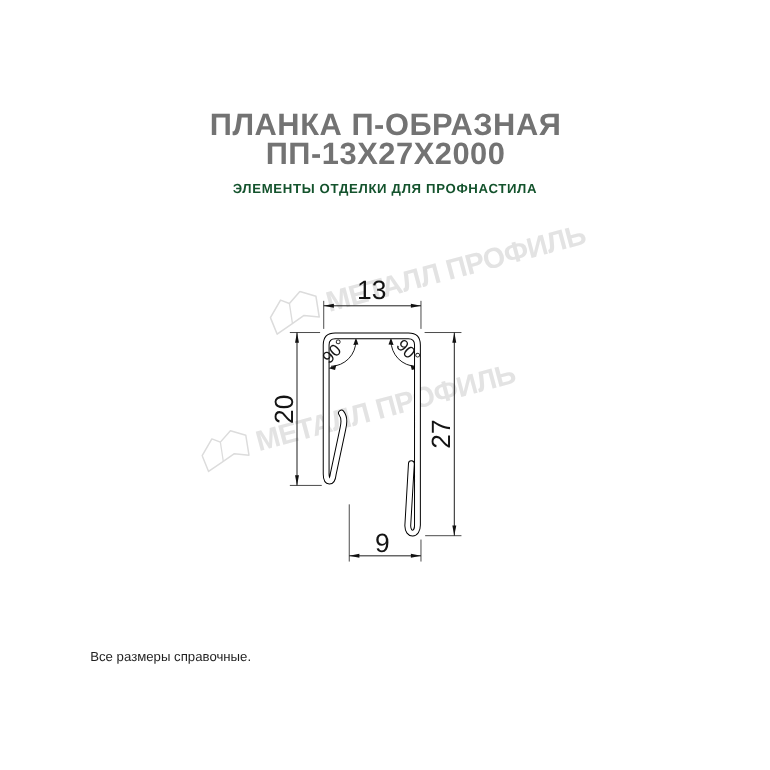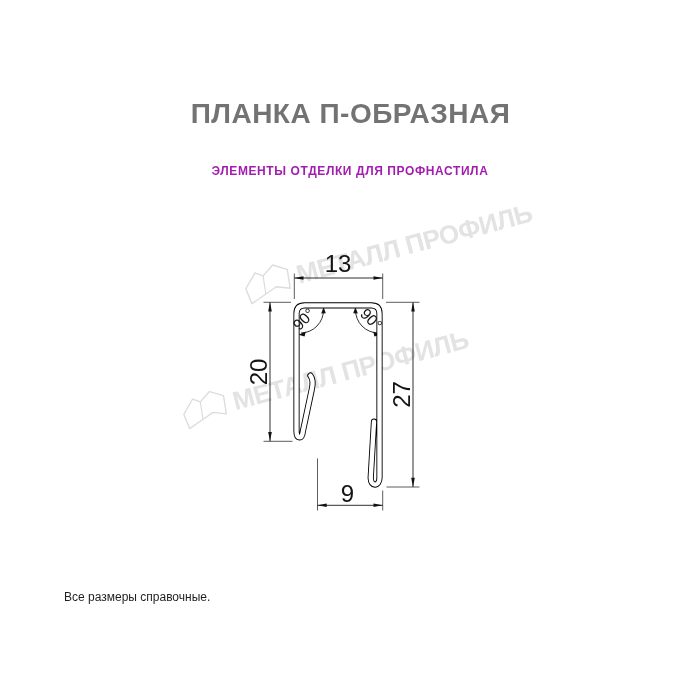--- a/index.html
+++ b/index.html
@@ -7,46 +7,47 @@
     width:700px;height:700px;background:#ffffff;position:relative;overflow:hidden;
     font-family:"Liberation Sans","DejaVu Sans",sans-serif;
   }
   
   .title-block{
     position:absolute;top:101px;left:1px;right:0;text-align:center;
     color:#737373;font-weight:800;font-size:28px;line-height:26px;letter-spacing:.5px;
   }
   .subtitle{
     position:absolute;top:164px;left:0;right:0;text-align:center;
-    color:#a21caf;font-weight:700;font-size:12px;letter-spacing:.6px;
+    color:#14532d;font-weight:700;font-size:12px;letter-spacing:.6px;
   }
   
   .watermark{
     position:absolute;display:flex;align-items:center;gap:6px;
     transform-origin:left center;z-index:1;pointer-events:none;
     color:#e3e3e3;font-weight:700;white-space:nowrap;
   }
   .wm-a{left:245px;top:272px;transform:rotate(-15deg);font-size:26px;letter-spacing:-.5px;}
   .wm-b{left:183px;top:398px;transform:rotate(-15deg);font-size:26px;letter-spacing:-.5px;}
   .wm-logo{flex:0 0 auto;}
   
   .drawing-svg{position:absolute;inset:0;z-index:2;}
   .dim-text{font-family:"Liberation Sans","DejaVu Sans",sans-serif;font-size:24px;fill:#141414;}
   .angle-text{font-family:"Liberation Sans","DejaVu Sans",sans-serif;font-size:15.5px;fill:#141414;}
   
   .footer-note{
-    position:absolute;left:64px;top:590px;z-index:2;
+    position:absolute;left:82px;top:590px;z-index:2;
     color:#1f1f1f;font-size:12px;line-height:15.5px;
   }
 </style>
 </head>
 <body>
 
 <div class="title-block">
   <div>ПЛАНКА П-ОБРАЗНАЯ</div>
+  <div>ПП-13Х27Х2000</div>
 </div>
 <div class="subtitle">ЭЛЕМЕНТЫ ОТДЕЛКИ ДЛЯ ПРОФНАСТИЛА</div>
 
 <div class="watermark wm-a">
   <svg class="wm-logo" width="48" height="35" viewBox="0 0 48 35">
     <path d="M1 17 L14 4 L21 9 L33 1 L46 9 L44 28 L31 23 L17 28 L3 33 Z" fill="#ffffff" stroke="#dcdcdc" stroke-width="1.4" stroke-linejoin="round"></path>
     <path d="M21 9 L19 27" fill="none" stroke="#dcdcdc" stroke-width="1.2"></path>
   </svg>
   <span>МЕТАЛЛ ПРОФИЛЬ</span>
 </div>

